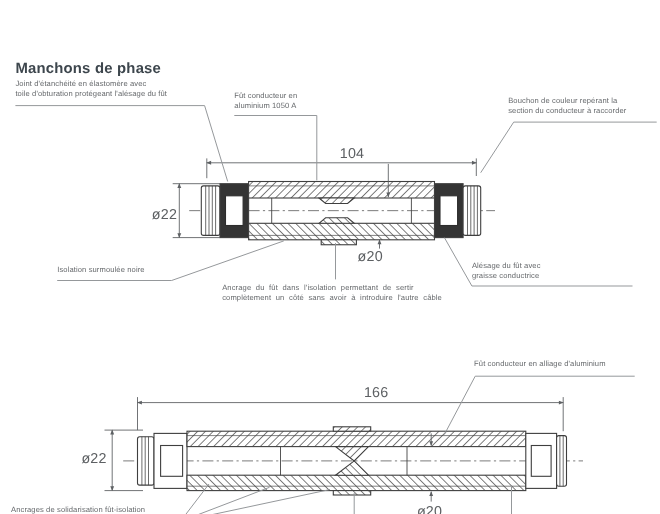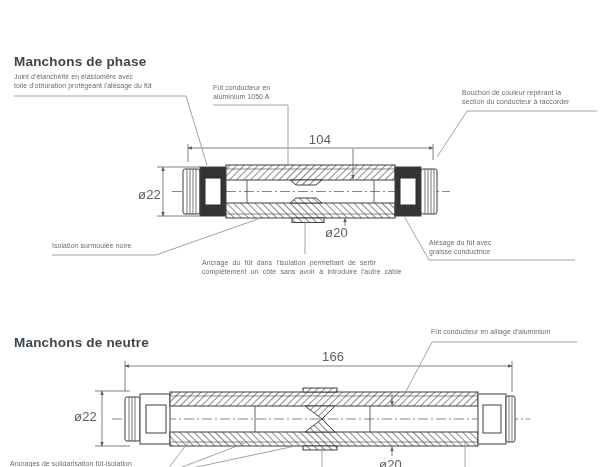--- a/index.html
+++ b/index.html
@@ -185,25 +185,24 @@
   <div class="dim" style="left:325px;top:177px;">ø20</div>
 
   <div class="lbl" style="left:52px;top:194px;">Isolation surmoulée noire</div>
 
   <div class="lbl just" style="left:202px;top:211px;width:225px;">Ancrage du fût dans l'isolation permettant de sertir
 complètement un côté sans avoir à introduire l'autre câble</div>
 
   <div class="lbl" style="left:429px;top:191px;">Alésage du fût avec
 graisse conductrice</div>
 
-  <div class="title" style="left:14px;top:287px;">Manchons de neutre</div>
 
   <div class="lbl" style="left:431px;top:280px;">Fût conducteur en alliage d'aluminium</div>
 
-  <div class="dim" style="left:322px;top:301px;width:40px;">166</div>
+  <div class="dim" style="left:322px;top:301px;width:40px;text-align:center;">166</div>
 
   <div class="dim" style="left:74px;top:361px;">ø22</div>
 
   <div class="dim" style="left:379px;top:409px;">ø20</div>
 
   <div class="lbl" style="left:10px;top:412px;">Ancrages de solidarisation fût-isolation</div>
 
   <div class="lbl" style="left:230px;top:427px;">Butée de discontinuité</div>
 
   <div class="lbl" style="left:469px;top:421px;">Bague presse-étoupe

